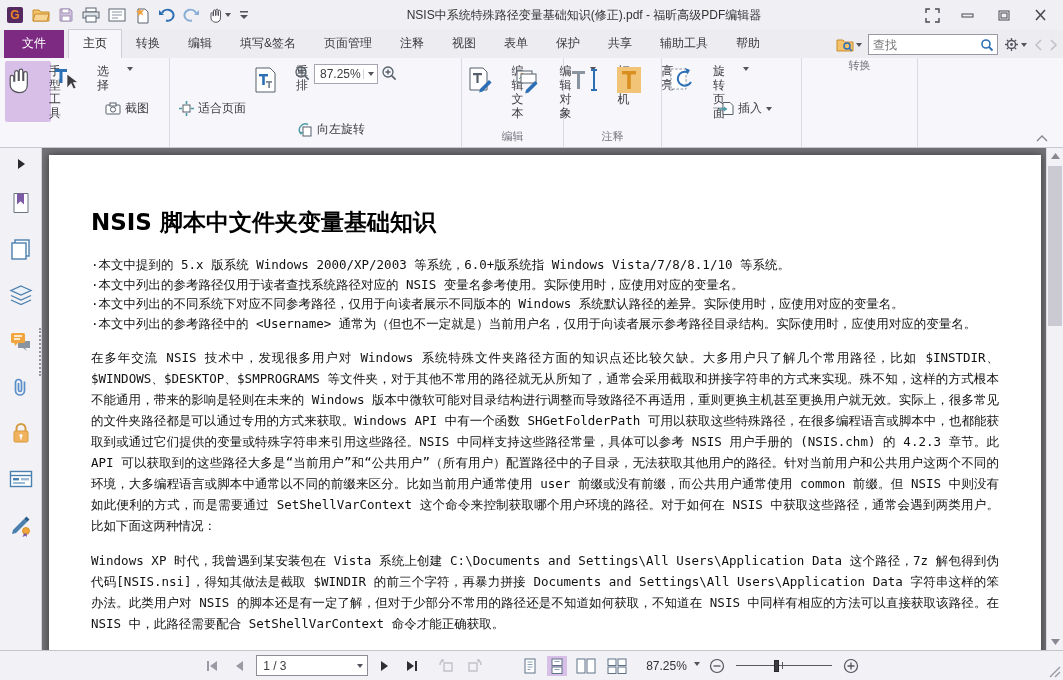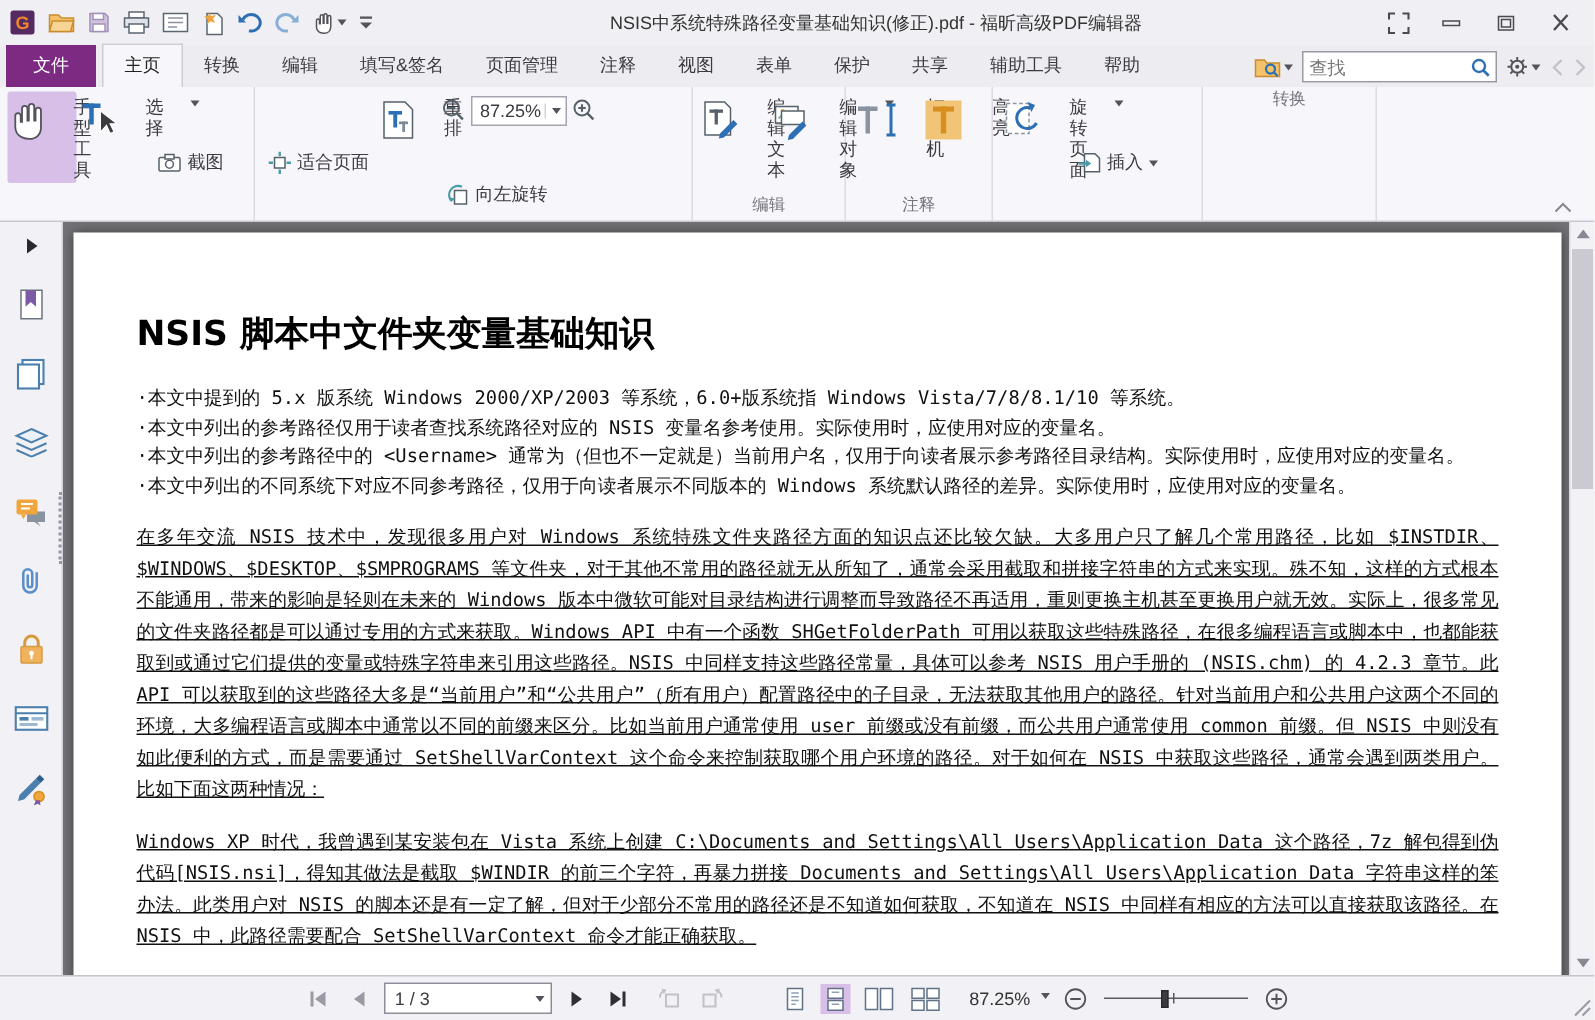--- a/index.html
+++ b/index.html
@@ -45,21 +45,21 @@
   .main { height:502px; display:flex; }
   .sidebar { width:42px; background:#f2f1f5; border-right:1px solid #d4d2da; display:flex; flex-direction:column; align-items:center; position:relative; }
   .sidebar .expander { margin:10px 0 18px; }
   .sidebar .sbtn { width:30px; height:30px; display:flex; align-items:center; justify-content:center; margin-bottom:16px; }
   .splitter-dots { position:absolute; right:0; top:180px; height:48px; border-right:2px dotted #98959f; }
 
   .docarea { flex:1; background:#737276; position:relative; overflow:hidden; }
   .page { position:absolute; left:7px; right:5px; top:7px; height:1400px; background:#fff; box-shadow:0 0 8px rgba(0,0,0,.5); padding:52px 42px 0 42px; }
   .page h1 { font-family:"DejaVu Sans",sans-serif; font-weight:bold; font-size:23px; color:#000; margin-bottom:17px; }
   .bl { font-family:"DejaVu Sans Mono","DejaVu Sans",monospace; font-size:12.5px; line-height:19.5px; color:#111; }
-  .para { font-family:"DejaVu Sans Mono","DejaVu Sans",monospace; font-size:12.5px; line-height:21px; color:#111; text-align:justify; margin-top:14px;text-decoration:underline; }
+  .para { font-family:"DejaVu Sans Mono","DejaVu Sans",monospace; font-size:12.5px; line-height:21px; color:#111; text-align:justify; margin-top:14px; }
 
   .scrollbar { width:17px; background:#f2f1f6; border-left:1px solid #dcdae0; display:flex; flex-direction:column; align-items:center; }
   .sb-arrow { height:16px; width:100%; display:flex; align-items:center; justify-content:center; }
   .sb-track { flex:1; width:100%; position:relative; }
   .sb-thumb { position:absolute; top:2px; left:1px; right:1px; height:160px; background:#cbc9d1; }
 
   
   .statusbar { height:30px; background:#f2f1f5; border-top:1px solid #c6c4cb; display:flex; align-items:center; justify-content:center; gap:7px; position:relative; }
   .stbtn { display:flex; align-items:center; justify-content:center; width:20px; height:20px; }
   .pagebox { width:112px; height:21px; background:#fff; border:1px solid #8f8c99; display:flex; align-items:center; font-size:12px; }
@@ -538,22 +538,22 @@
         </svg>
     </span>
     <span class="splitter-dots"></span>
   </div>
 
   <div class="docarea">
     <div class="page">
       <h1>NSIS 脚本中文件夹变量基础知识</h1>
       <div class="bl">·本文中提到的 5.x 版系统 Windows 2000/XP/2003 等系统，6.0+版系统指 Windows Vista/7/8/8.1/10 等系统。</div>
       <div class="bl">·本文中列出的参考路径仅用于读者查找系统路径对应的 NSIS 变量名参考使用。实际使用时，应使用对应的变量名。</div>
+      <div class="bl">·本文中列出的不同系统下对应不同参考路径，仅用于向读者展示不同版本的 Windows 系统默认路径的差异。实际使用时，应使用对应的变量名。</div>
       <div class="bl">·本文中列出的参考路径中的 &lt;Username&gt; 通常为（但也不一定就是）当前用户名，仅用于向读者展示参考路径目录结构。实际使用时，应使用对应的变量名。</div>
-      <div class="bl">·本文中列出的不同系统下对应不同参考路径，仅用于向读者展示不同版本的 Windows 系统默认路径的差异。实际使用时，应使用对应的变量名。</div>
       <p class="para">在多年交流 NSIS 技术中，发现很多用户对 Windows 系统特殊文件夹路径方面的知识点还比较欠缺。大多用户只了解几个常用路径，比如 $INSTDIR、$WINDOWS、$DESKTOP、$SMPROGRAMS 等文件夹，对于其他不常用的路径就无从所知了，通常会采用截取和拼接字符串的方式来实现。殊不知，这样的方式根本不能通用，带来的影响是轻则在未来的 Windows 版本中微软可能对目录结构进行调整而导致路径不再适用，重则更换主机甚至更换用户就无效。实际上，很多常见的文件夹路径都是可以通过专用的方式来获取。Windows API 中有一个函数 SHGetFolderPath 可用以获取这些特殊路径，在很多编程语言或脚本中，也都能获取到或通过它们提供的变量或特殊字符串来引用这些路径。NSIS 中同样支持这些路径常量，具体可以参考 NSIS 用户手册的 (NSIS.chm) 的 4.2.3 章节。此 API 可以获取到的这些路径大多是“当前用户”和“公共用户”（所有用户）配置路径中的子目录，无法获取其他用户的路径。针对当前用户和公共用户这两个不同的环境，大多编程语言或脚本中通常以不同的前缀来区分。比如当前用户通常使用 user 前缀或没有前缀，而公共用户通常使用 common 前缀。但 NSIS 中则没有如此便利的方式，而是需要通过 SetShellVarContext 这个命令来控制获取哪个用户环境的路径。对于如何在 NSIS 中获取这些路径，通常会遇到两类用户。比如下面这两种情况：</p>
       <p class="para">Windows XP 时代，我曾遇到某安装包在 Vista 系统上创建 C:\Documents and Settings\All Users\Application Data 这个路径，7z 解包得到伪代码[NSIS.nsi]，得知其做法是截取 $WINDIR 的前三个字符，再暴力拼接 Documents and Settings\All Users\Application Data 字符串这样的笨办法。此类用户对 NSIS 的脚本还是有一定了解，但对于少部分不常用的路径还是不知道如何获取，不知道在 NSIS 中同样有相应的方法可以直接获取该路径。在 NSIS 中，此路径需要配合 SetShellVarContext 命令才能正确获取。</p>
       <p class="para">又或者是有人提出这样的问题：如何获取当前用户名？详细了解后才知道，他想安装到 C:\Users\&lt;Username&gt;\AppData\Local 这个路径。如果不深入了解，根本不知道此用户其实是想获取一个文件夹路径，但他的问题很难与最终目的建立起联系。此用户试图将某些路径，比如 C:\Users\&lt;Username&gt;\AppData\Local 中的用户名部分进行替换来达成目的。在 Windows 10 之前，重装系统时如果不格式化原系统分区，直接进行覆盖安装，那么即使新的用户名也叫 &lt;Username&gt;，但是相关的文件夹路径中用户名的会变成“&lt;Username&gt;.随机字符串”。如果系统版本是 5.x，则目录结构都不一样，暴力拼接根本不可能拿到正确路径。部分用户最初并不知道这类路径是可以直接获取，导致提出的问题与实际的目的有很大偏差。在 NSIS 中，用 $LOCALAPPDATA 变量即可解决问题。</p>
 
     </div>
   </div>
 
   <div class="scrollbar">
     <span class="sb-arrow">
       <svg width="9" height="6">

